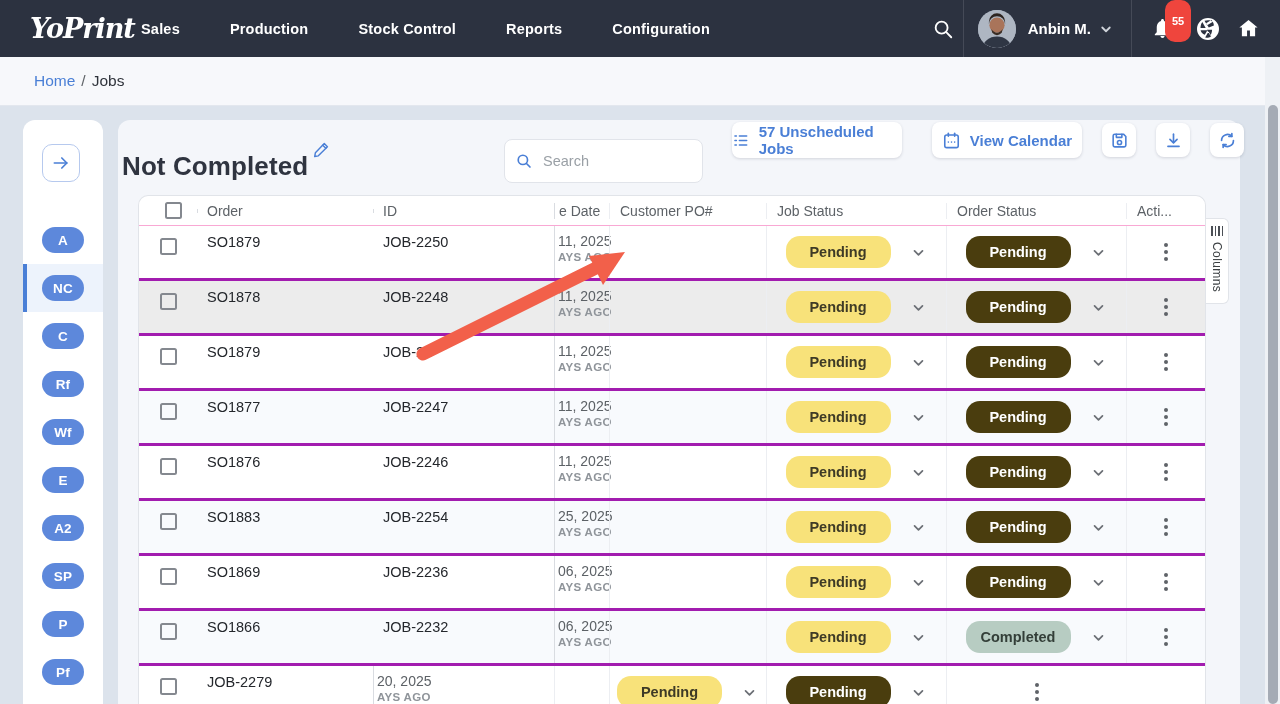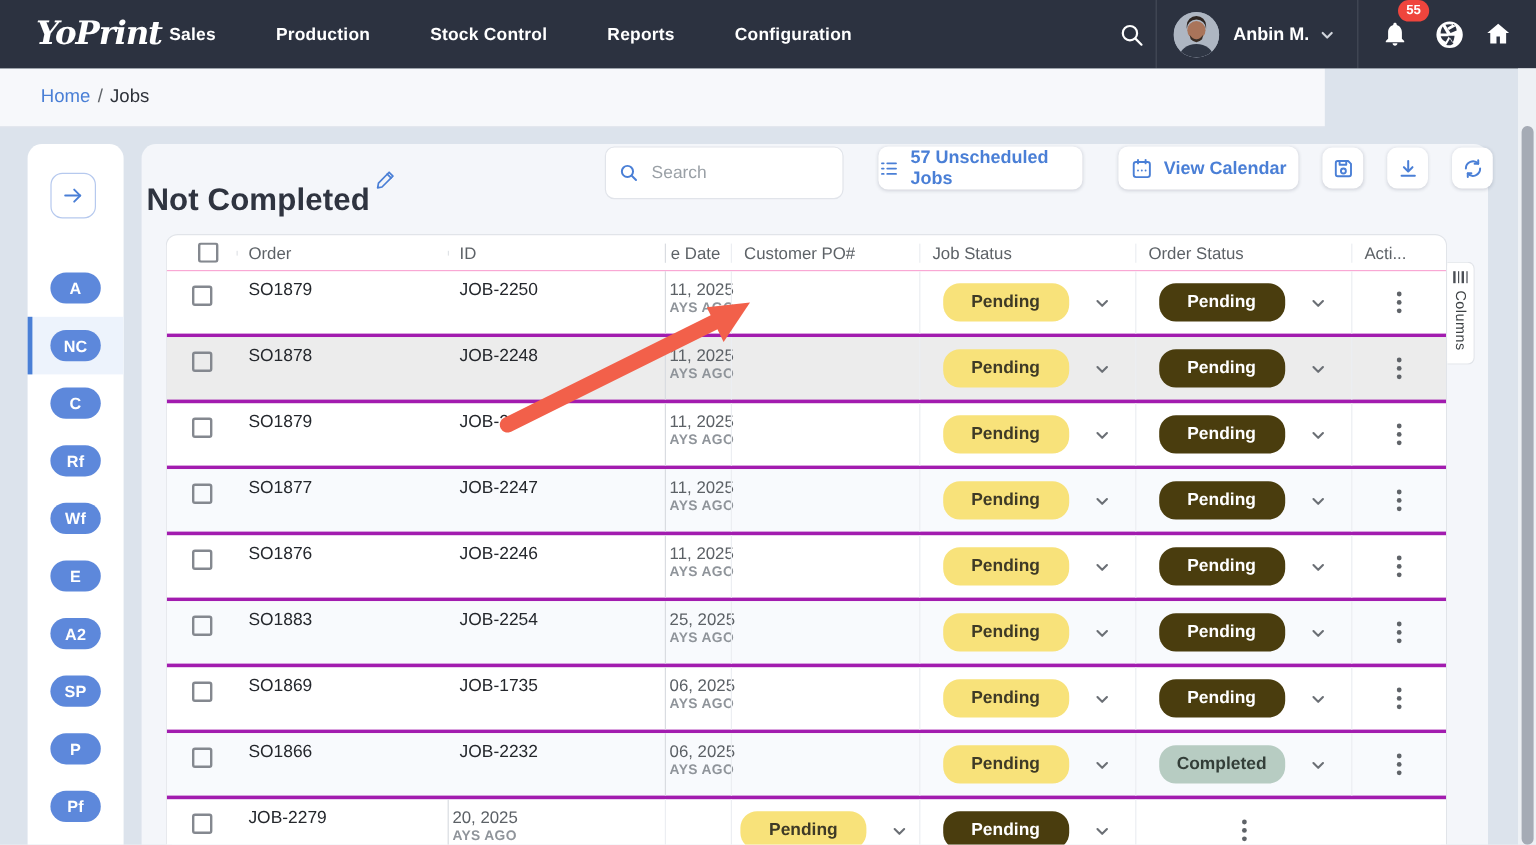--- a/index.html
+++ b/index.html
@@ -11,44 +11,44 @@
   .logo{color:#fff;font-family:"DejaVu Serif",serif;font-style:italic;font-weight:bold;font-size:27px;margin-left:30px;width:95px;letter-spacing:-1px;cursor:pointer;}
   .nav-menu{display:flex;align-items:center;gap:50px;margin-left:16px;}
   .nav-item{color:#fff;font-size:14.5px;font-weight:600;letter-spacing:.2px;cursor:pointer;white-space:nowrap;}
   .nav-right{margin-left:auto;display:flex;align-items:center;height:100%;}
   .nav-ic{color:#fff;display:flex;align-items:center;justify-content:center;width:40px;height:40px;cursor:pointer;}
   .nav-sep{width:1px;height:57px;background:rgba(255,255,255,.12);}
   .avatar{width:38px;height:38px;border-radius:50%;overflow:hidden;margin:0 12px 0 14px;flex:none;cursor:pointer;background:#9aa2b1;}
   .username{color:#fff;font-size:15px;font-weight:600;margin-right:6px;cursor:pointer;}
   .nav-chevron{color:#cfd3da;margin-right:16px;cursor:pointer;display:flex;}
   .bell-wrap{position:relative;margin:0 6px 0 10px;}
-  .badge{position:absolute;top:-9px;right:-9px;min-width:18px;height:18px;padding:0 4px;border-radius:10px;background:#ef453d;color:#fff;font-size:11px;font-weight:700;display:flex;align-items:center;justify-content:center;}
+  .badge{position:absolute;top:-9px;right:-9px;min-width:18px;height:18px;padding:12px 4px;border-radius:10px;background:#ef453d;color:#fff;font-size:11px;font-weight:700;display:flex;align-items:center;justify-content:center;}
   .home-wrap{margin-right:12px;}
 
   
-  .breadcrumb-bar{position:absolute;left:0;top:57px;width:1104px;height:48px;background:#f7f8fb;display:flex;align-items:center;padding-left:34px;box-sizing:border-box;box-shadow:0 1px 0 #e3e7ee;z-index:5;}
+  .breadcrumb-bar{position:absolute;left:0;top:57px;width:1280px;height:48px;background:#f7f8fb;display:flex;align-items:center;padding-left:34px;box-sizing:border-box;box-shadow:0 1px 0 #e3e7ee;z-index:5;}
   .crumb-home{color:#4a7fd6;font-size:15.5px;cursor:pointer;}
   .crumb-sep{color:#5f6368;font-size:15.5px;margin:0 6px;}
   .crumb-cur{color:#2f333b;font-size:15.5px;}
 
   
   .sidebar{position:absolute;left:23px;top:120px;width:80px;height:584px;background:#fff;border-radius:12px 12px 0 0;z-index:4;}
   .expand-btn{position:absolute;left:19px;top:24px;width:38px;height:38px;border:1.5px solid #b6c9ee;border-radius:10px;box-sizing:border-box;display:flex;align-items:center;justify-content:center;color:#4a7fd6;cursor:pointer;background:#fff;}
   .badge-list{position:absolute;left:0;top:96px;width:80px;display:flex;flex-direction:column;}
   .badge-item{height:48px;display:flex;align-items:center;justify-content:center;cursor:pointer;position:relative;}
   .badge-item.active{background:#edf3fc;}
   .badge-item.active::before{content:"";position:absolute;left:0;top:0;bottom:0;width:4px;background:#4a7fd6;}
   .badge-pill{min-width:24px;padding:0 9px;height:26px;border-radius:13px;background:#5d88db;color:#fff;font-size:13.5px;font-weight:700;display:flex;align-items:center;justify-content:center;letter-spacing:.2px;}
 
   
   .main-panel{position:absolute;left:118px;top:120px;width:1122px;height:584px;background:#f4f6fa;border-radius:12px 12px 0 0;z-index:3;}
   .toolbar{position:absolute;left:0;top:0;width:100%;height:67px;}
   .page-title{position:absolute;left:4px;top:14px;font-size:26px;font-weight:700;color:#2f3440;letter-spacing:.1px;}
   .edit-btn{position:absolute;left:194px;top:20px;color:#4a7fd6;cursor:pointer;}
-  .searchbox{position:absolute;left:386px;top:2px;width:199px;height:44px;background:#fff;border:1px solid #e1e4ea;border-radius:8px;box-sizing:border-box;display:flex;align-items:center;padding:0 10px;gap:8px;}
+  .searchbox{position:absolute;left:386px;top:19px;width:199px;height:44px;background:#fff;border:1px solid #e1e4ea;border-radius:8px;box-sizing:border-box;display:flex;align-items:center;padding:0 10px;gap:8px;}
   .searchbox input{border:0;outline:0;flex:1;font-size:14.5px;color:#3c4043;font-family:"Liberation Sans",sans-serif;background:transparent;}
   .searchbox input::placeholder{color:#9aa0a6;}
   .search-ic{color:#4a7fd6;display:flex;}
   .tb-btn{position:absolute;top:2px;height:36px;background:#fff;border-radius:8px;box-shadow:0 1px 3px rgba(30,40,60,.16);display:flex;align-items:center;justify-content:center;gap:9px;color:#4a7fd6;font-size:15px;font-weight:700;cursor:pointer;box-sizing:border-box;}
   .btn-unscheduled{left:614px;width:170px;}
   .btn-calendar{left:814px;width:150px;}
   .icon-btn{width:34px;height:34px;top:3px;}
   .btn-save{left:984px;} .btn-export{left:1038px;} .btn-refresh{left:1092px;}
 
   
@@ -483,21 +483,21 @@
                 <i></i>
                 <i></i>
               </span>
     </div>
   </div>
           <div class="tr">
     <div class="td col-check">
               <span class="cb"></span>
             </div>
     <div class="td text">SO1869</div>
-    <div class="td text">JOB-1735</div>
+    <div class="td text">JOB-2236</div>
     <div class="td col-date">
       <div class="date1">06, 2025</div>
       <div class="date2">AYS AGO</div>
     </div>
     <div class="td col-po"></div>
     <div class="td col-status">
       <span class="pill" style="background: rgb(248, 226, 122); color: rgb(62, 58, 38);">Pending</span>
       <span class="chev">
         <svg width="19" height="19" viewBox="0 0 24 24" fill="none" stroke="currentColor" stroke-width="2.2" stroke-linecap="round" stroke-linejoin="round">
                   <path d="M7 10 l5 5 l5 -5"></path>

